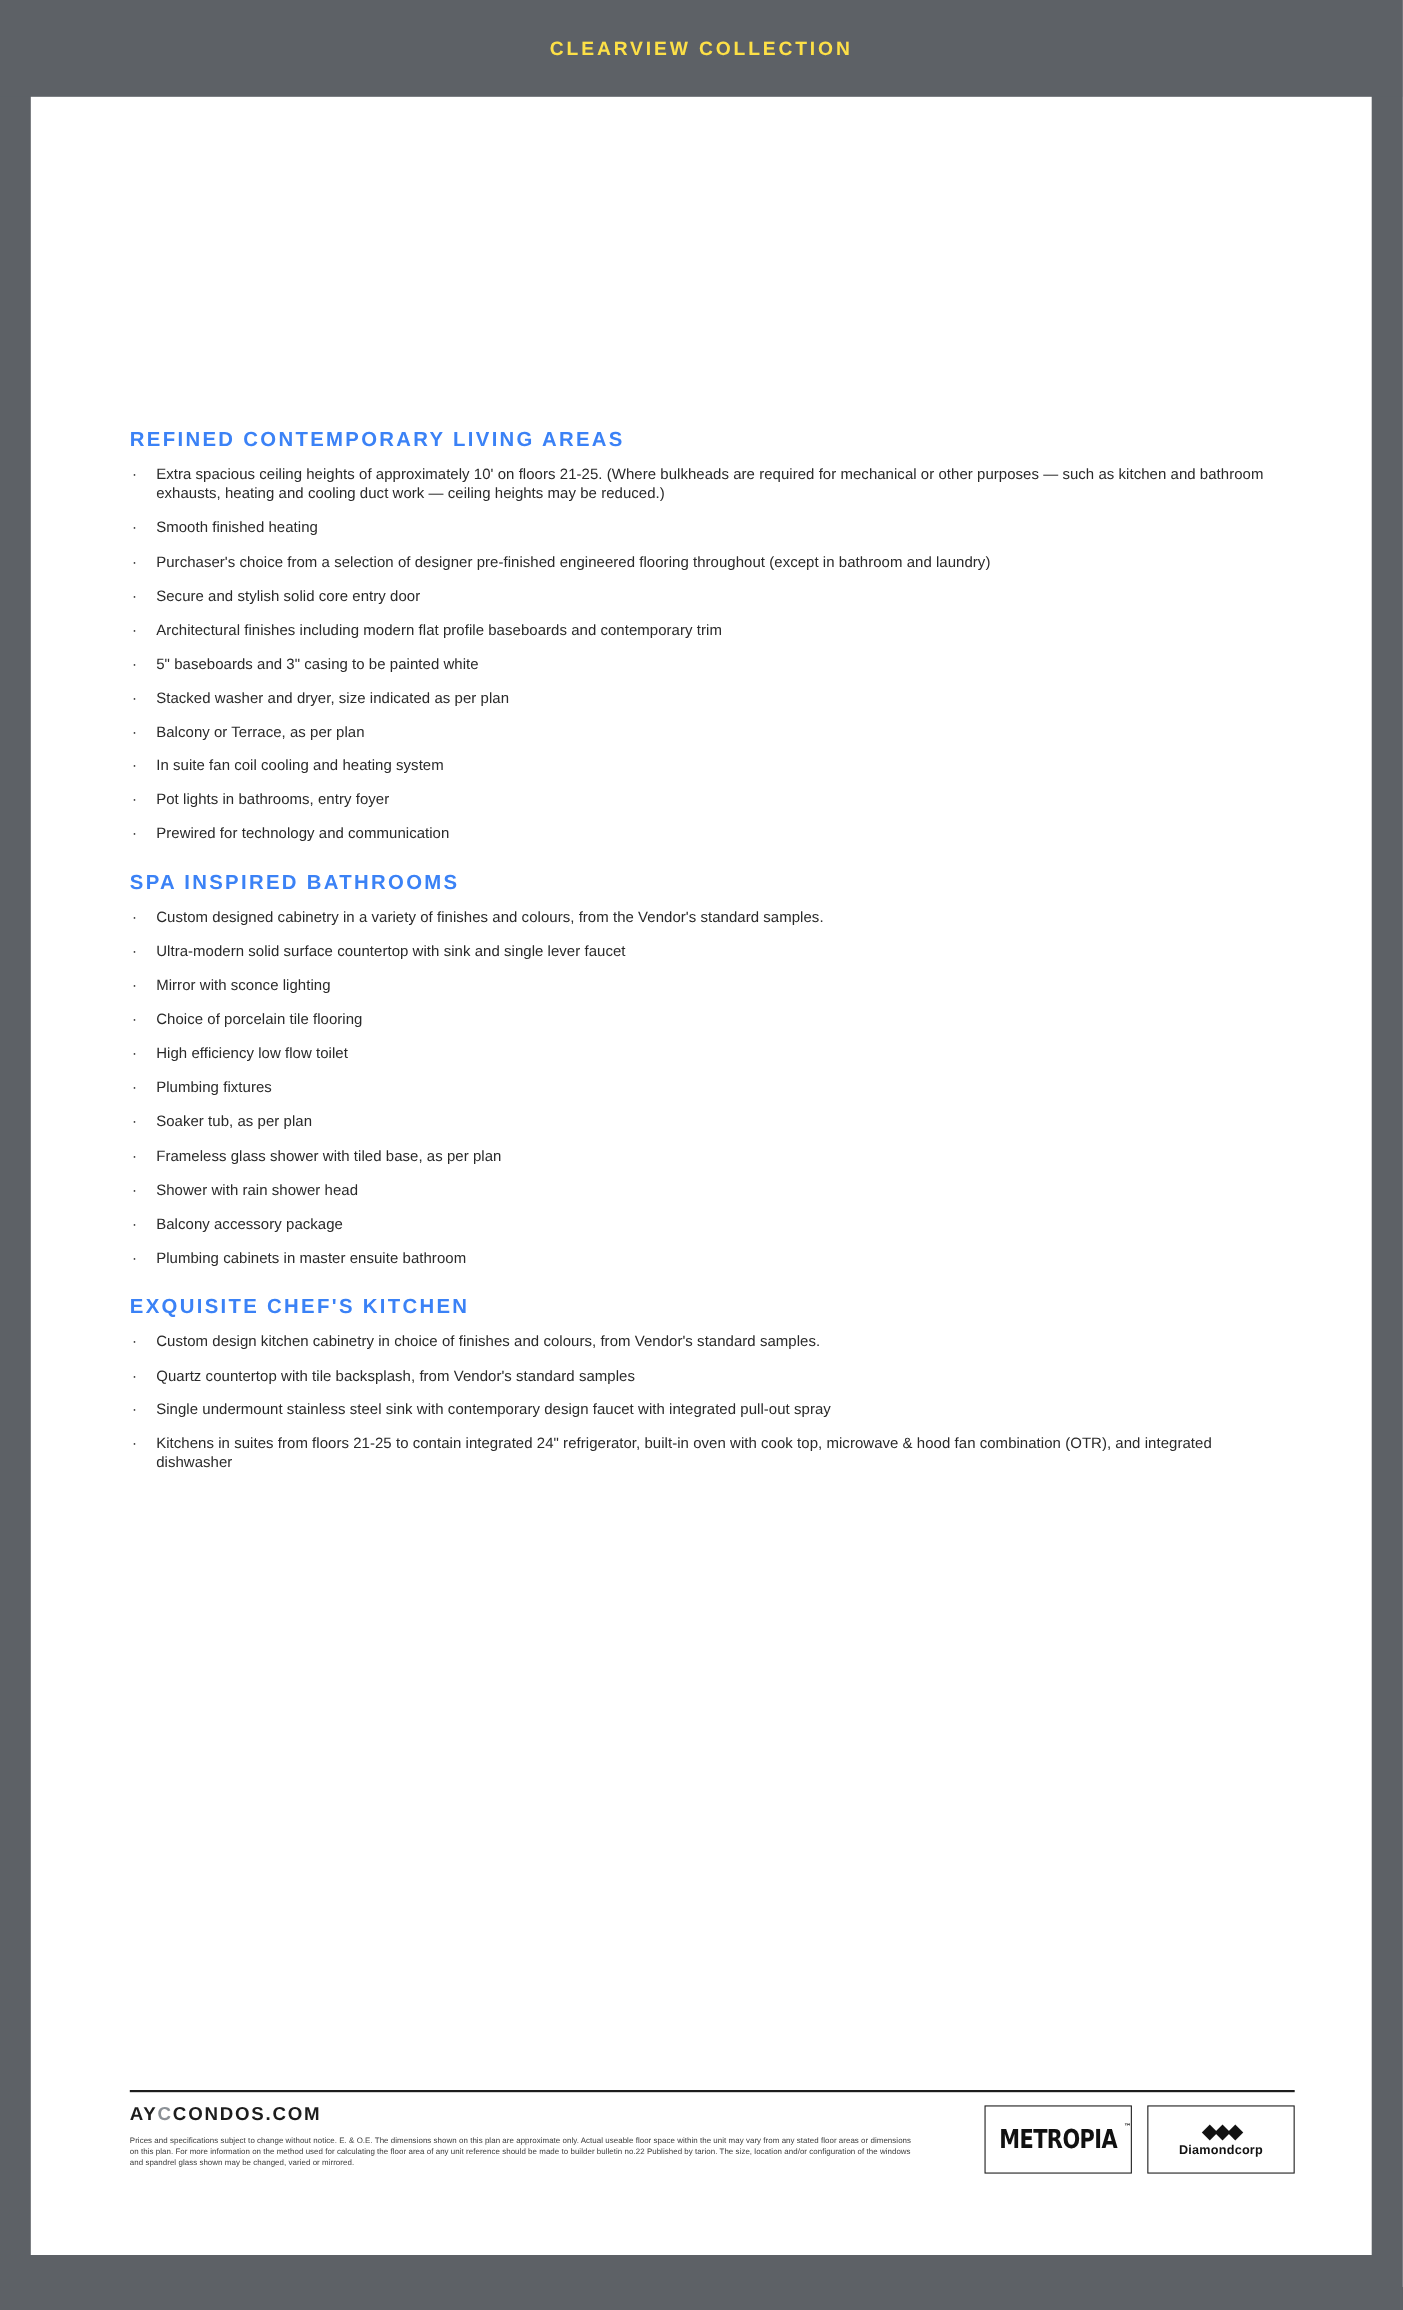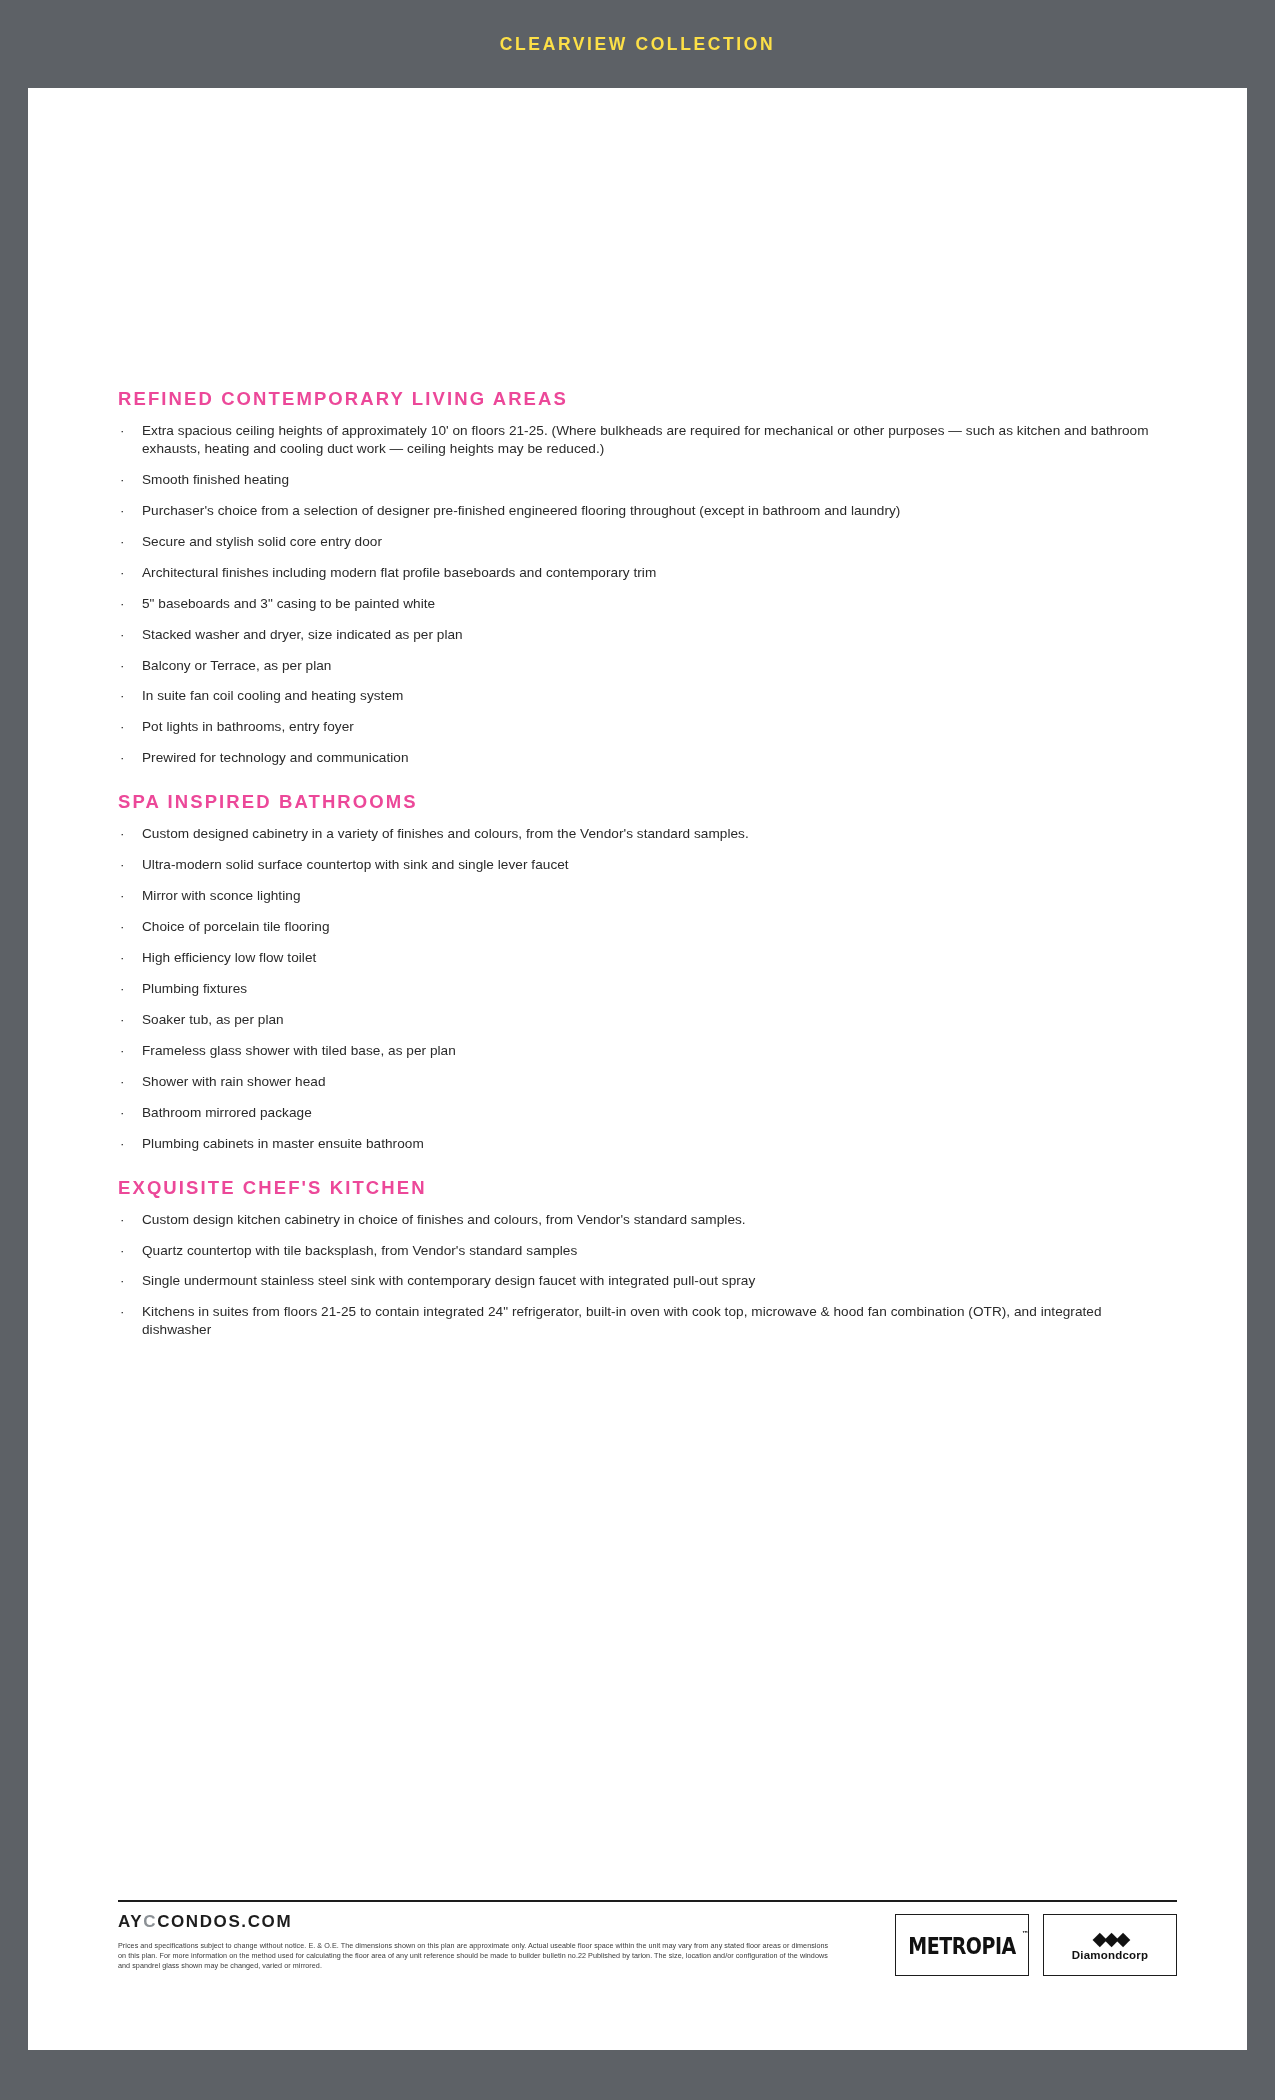--- a/index.html
+++ b/index.html
@@ -74,21 +74,21 @@
     position: absolute;
     left: 90px;
     top: 300px;
     width: 1040px;
   }
   .section { margin-bottom: 22px; }
   .section-heading {
     font-size: 18.5px;
     font-weight: bold;
     letter-spacing: 2.1px;
-    color: #ec4899;
+    color: #3b82f6;
     margin: 0 0 12px 0;
   }
   .section + .section { margin-top: 24px; }
   ul.items {
     list-style: none;
     margin: 0;
     padding: 0;
   }
   ul.items li {
     position: relative;
@@ -228,21 +228,21 @@
           <ul class="items">
             <li><span class="bullet">·</span><span>Custom designed cabinetry in a variety of finishes and colours, from the Vendor's standard samples.</span></li>
             <li><span class="bullet">·</span><span>Ultra-modern solid surface countertop with sink and single lever faucet</span></li>
             <li><span class="bullet">·</span><span>Mirror with sconce lighting</span></li>
             <li><span class="bullet">·</span><span>Choice of porcelain tile flooring</span></li>
             <li><span class="bullet">·</span><span>High efficiency low flow toilet</span></li>
             <li><span class="bullet">·</span><span>Plumbing fixtures</span></li>
             <li><span class="bullet">·</span><span>Soaker tub, as per plan</span></li>
             <li><span class="bullet">·</span><span>Frameless glass shower with tiled base, as per plan</span></li>
             <li><span class="bullet">·</span><span>Shower with rain shower head</span></li>
-            <li><span class="bullet">·</span><span>Bathroom mirrored package</span></li>
+            <li><span class="bullet">·</span><span>Balcony accessory package</span></li>
             <li><span class="bullet">·</span><span>Plumbing cabinets in master ensuite bathroom</span></li>
           </ul>
         </div>
 
         <div class="section">
           <h2 class="section-heading">EXQUISITE CHEF'S KITCHEN</h2>
           <ul class="items">
             <li><span class="bullet">·</span><span>Custom design kitchen cabinetry in choice of finishes and colours, from Vendor's standard samples.</span></li>
             <li><span class="bullet">·</span><span>Quartz countertop with tile backsplash, from Vendor's standard samples</span></li>
             <li><span class="bullet">·</span><span>Single undermount stainless steel sink with contemporary design faucet with integrated pull-out spray</span></li>

